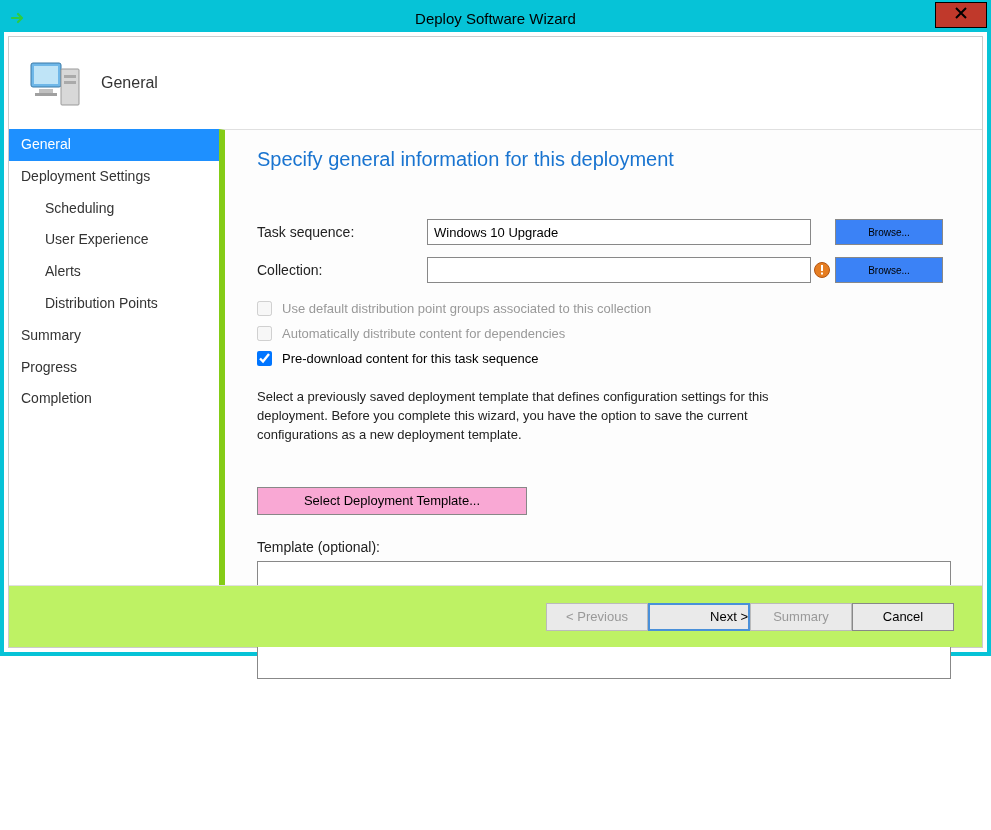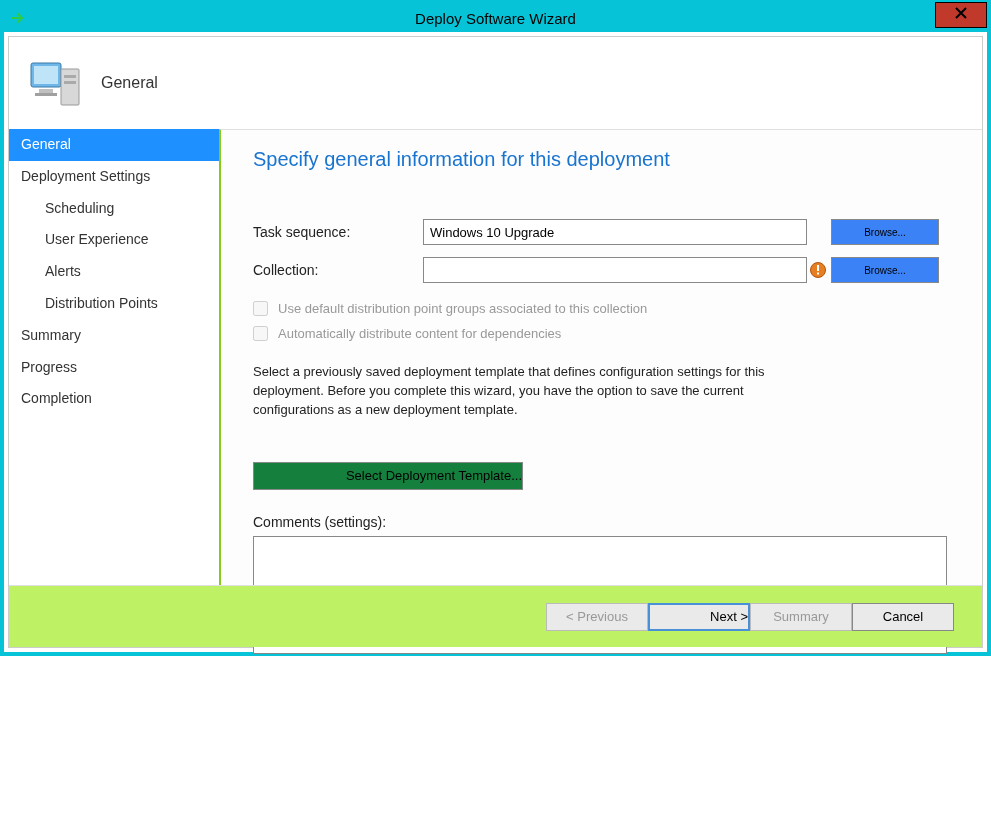--- a/index.html
+++ b/index.html
@@ -18,39 +18,39 @@
     .header-icon { width: 52px; height: 52px; position: relative; }
     .header-label { font-size: 16px; color: #333; }
 
     .content-area { position: absolute; top: 92px; left: 0; right: 0; bottom: 62px; display: flex; }
 
     .sidebar { width: 210px; background: #fff; padding-top: 0; }
     .sidebar-item { padding: 4px 12px; font-size: 14px; color: #333; cursor: pointer; line-height: 1.7; }
     .sidebar-item.indent { padding-left: 36px; }
     .sidebar-item.selected { background: #1e90ff; color: #fff; }
 
-    .main-panel { flex: 1; border-left: 2px solid #84cc16; border-top: 1px solid #e0e0e0; padding: 18px 28px 12px 32px; position: relative; background: #fdfdfd; }
+    .main-panel { flex: 1; border-left: 6px solid #84cc16; border-top: 1px solid #e0e0e0; padding: 18px 28px 12px 32px; position: relative; background: #fdfdfd; }
     .main-heading { color: #1974d0; font-size: 20px; font-weight: 400; margin-bottom: 48px; }
 
     .form-row { display: flex; align-items: center; margin-bottom: 12px; gap: 0; }
     .form-label { width: 170px; font-size: 14px; color: #222; }
     .form-input { width: 384px; height: 26px; border: 1px solid #888; padding: 2px 6px; font-size: 13px; background: #fff; }
     .form-input.with-warn { width: 384px; }
     .warn-icon { width: 18px; height: 18px; margin-left: 2px; }
     .browse-btn { width: 108px; height: 26px; margin-left: 24px; background: #3b82f6; border: 1px solid #888; font-size: 10px; cursor: pointer; }
 
     .check-row { display: flex; align-items: center; gap: 10px; margin-top: 18px; margin-bottom: 2px; }
     .check-row.disabled { color: #999; }
     .check-row input[type="checkbox"] { width: 15px; height: 15px; cursor: pointer; }
     .check-row.disabled input[type="checkbox"] { cursor: default; }
     .check-row label { font-size: 13px; }
 
     .help-text { font-size: 13px; color: #222; margin-top: 22px; line-height: 1.45; max-width: 560px; }
 
-    .template-btn { margin-top: 42px; width: 270px; height: 28px; background: #15803d; border: 1px solid #888; font-size: 13px; cursor: pointer; text-align: right; }
+    .template-btn { margin-top: 42px; width: 270px; height: 28px; background: #f9a8d4; border: 1px solid #888; font-size: 13px; cursor: pointer; }
 
     .comments-label { font-size: 14px; color: #222; margin-top: 24px; margin-bottom: 6px; }
     .comments-box { width: 694px; height: 118px; border: 1px solid #888; resize: none; font-size: 13px; overflow-y: scroll; padding: 4px; }
 
     .footer { position: absolute; bottom: 0; left: 0; right: 0; height: 62px; border-top: 1px solid #e0e0e0; display: flex; justify-content: flex-end; align-items: center; gap: 0; padding-right: 28px; background: #bef264; }
     .footer-btn { width: 102px; height: 28px; border: 1px solid #888; background: #eaeaea; font-size: 13px; cursor: pointer; }
     .footer-btn.disabled { color: #999; border-color: #bbb; cursor: default; }
     .footer-btn.primary { border: 2px solid #4a90d9; text-align: right; }
   </style>
 </head>
@@ -130,26 +130,30 @@
         <div class="check-row disabled">
           <input type="checkbox" disabled="" style="">
           <label>Use default distribution point groups associated to this collection</label>
         </div>
 
         <div class="check-row disabled" style="margin-top:10px">
           <input type="checkbox" disabled="" style="">
           <label>Automatically distribute content for dependencies</label>
         </div>
 
+        <div class="check-row" style="margin-top:10px">
+          <input type="checkbox" checked="" style="">
+          <label>Pre-download content for this task sequence</label>
+        </div>
 
         <div class="help-text">Select a previously saved deployment template that defines configuration settings for this deployment. Before you complete this wizard, you have the option to save the current configurations as a new deployment template.</div>
 
         <button class="template-btn">Select Deployment Template...</button>
 
-        <div class="comments-label">Comments (settings):</div>
+        <div class="comments-label">Template (optional):</div>
         <textarea class="comments-box" style=""></textarea>
       </div>
 
     </div>
 
     <div class="footer">
       <button class="footer-btn disabled">&lt; Previous</button>
       <button class="footer-btn primary">Next &gt;</button>
       <button class="footer-btn disabled">Summary</button>
       <button class="footer-btn">Cancel</button>

